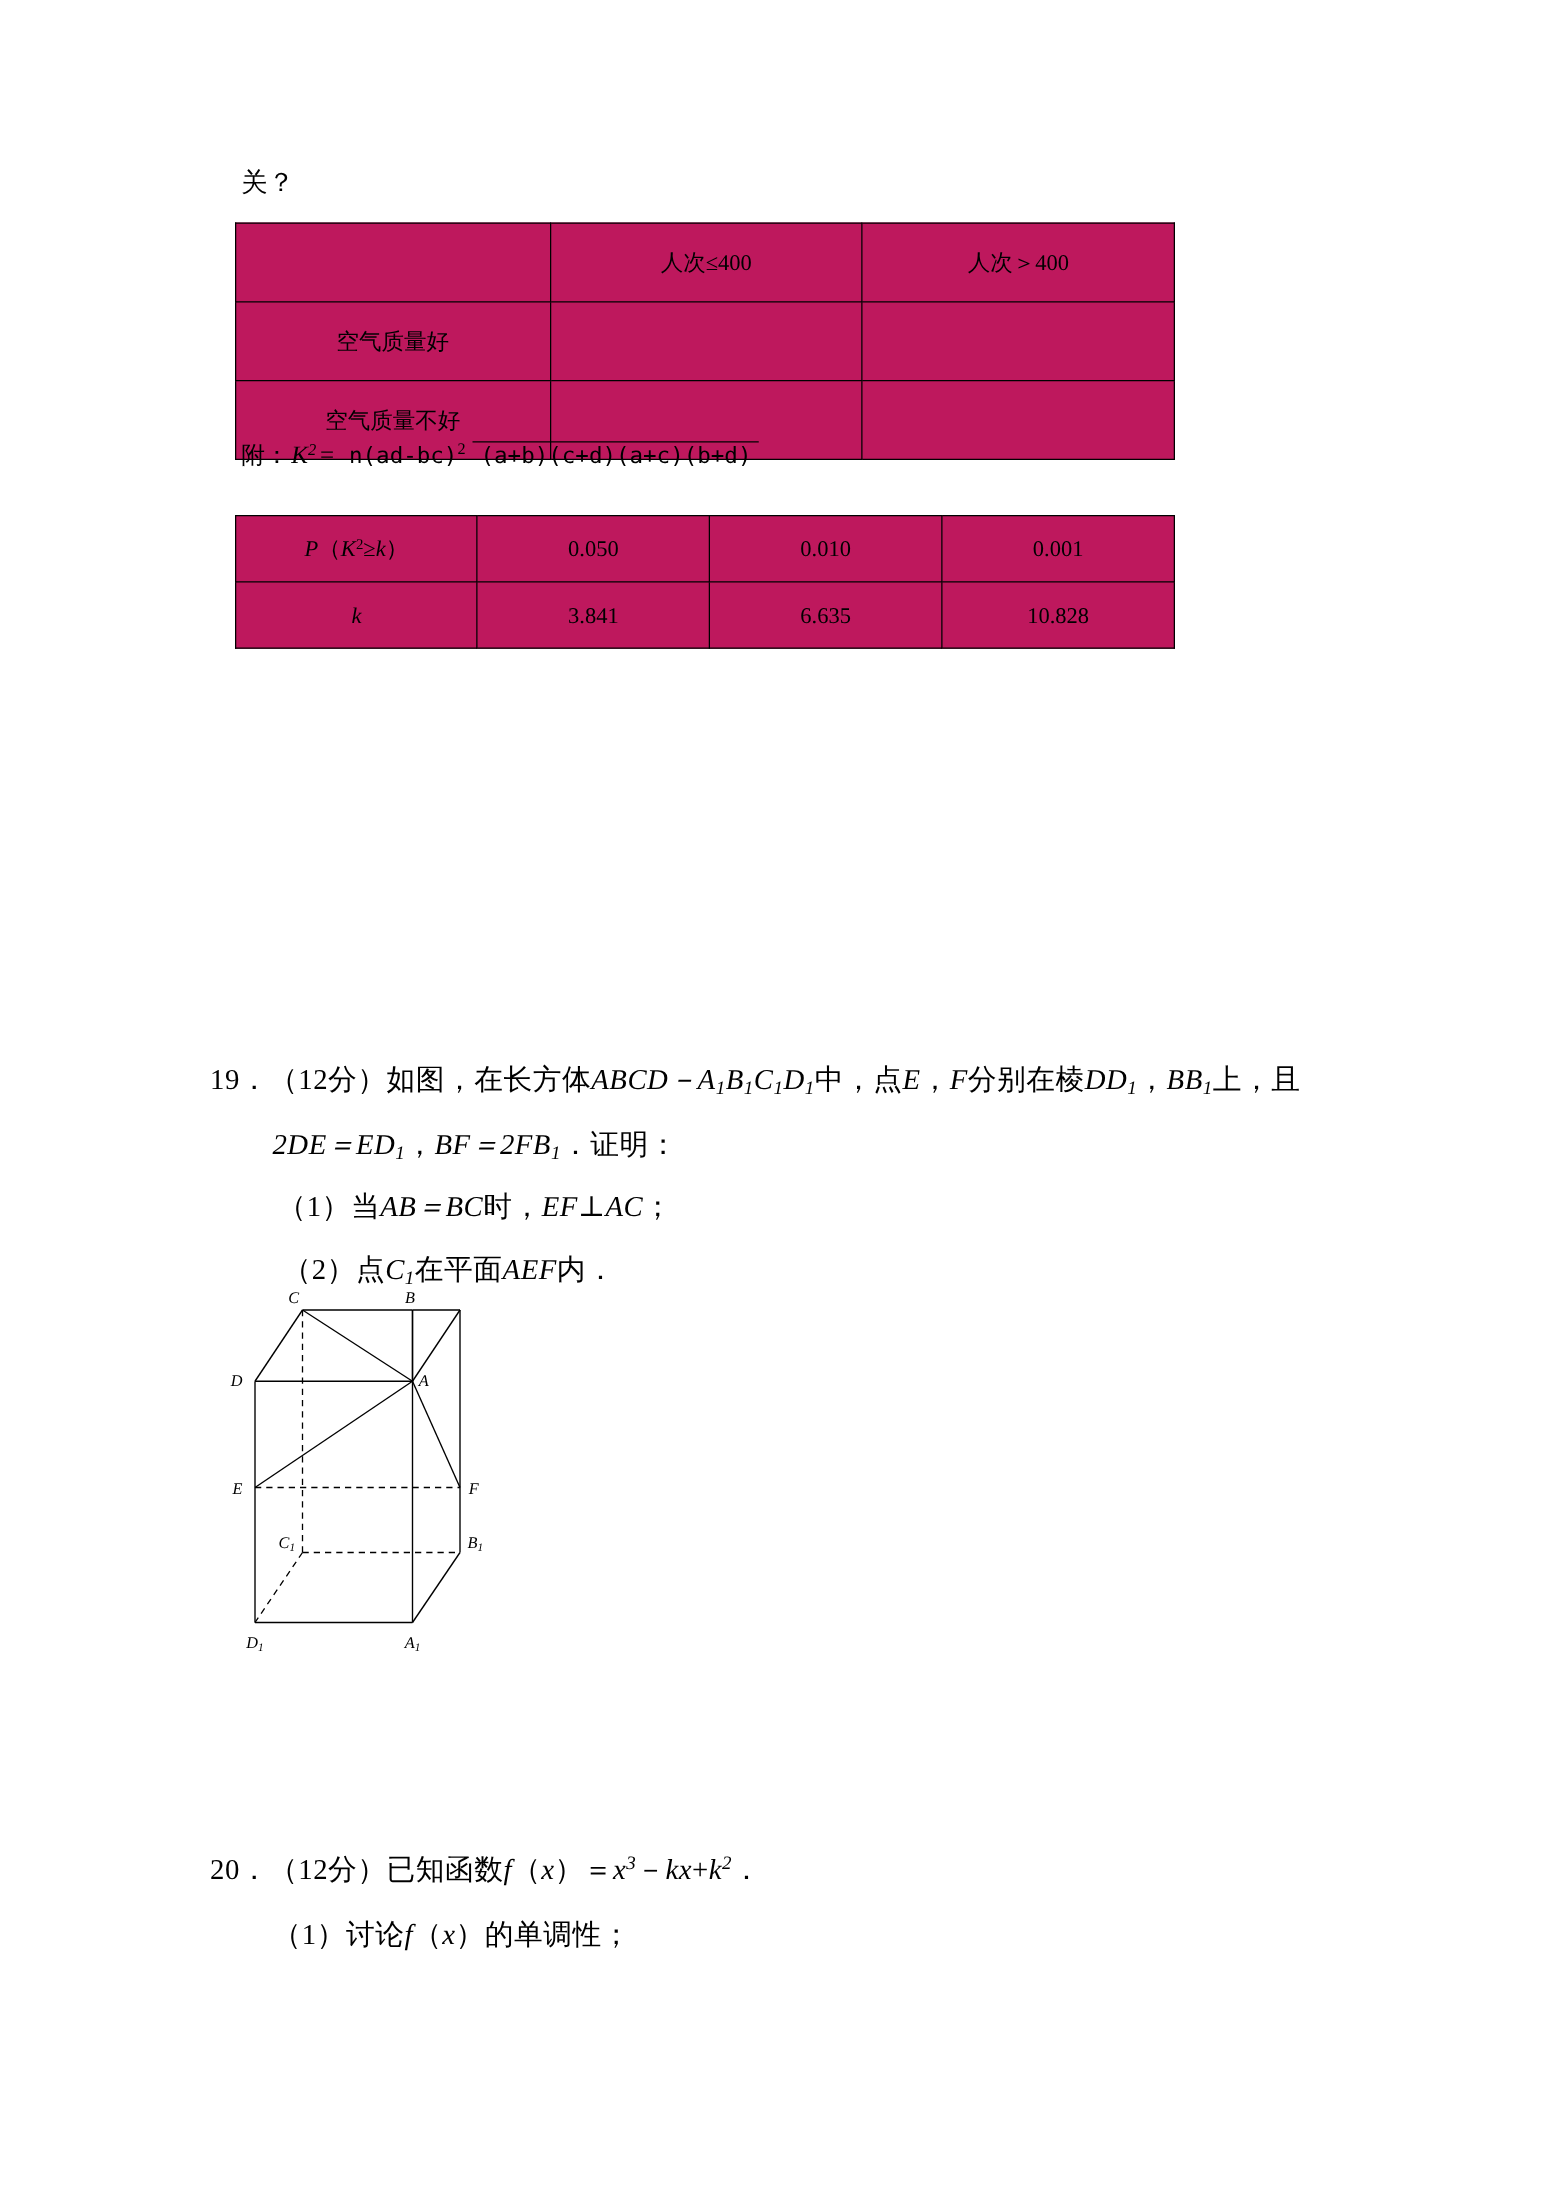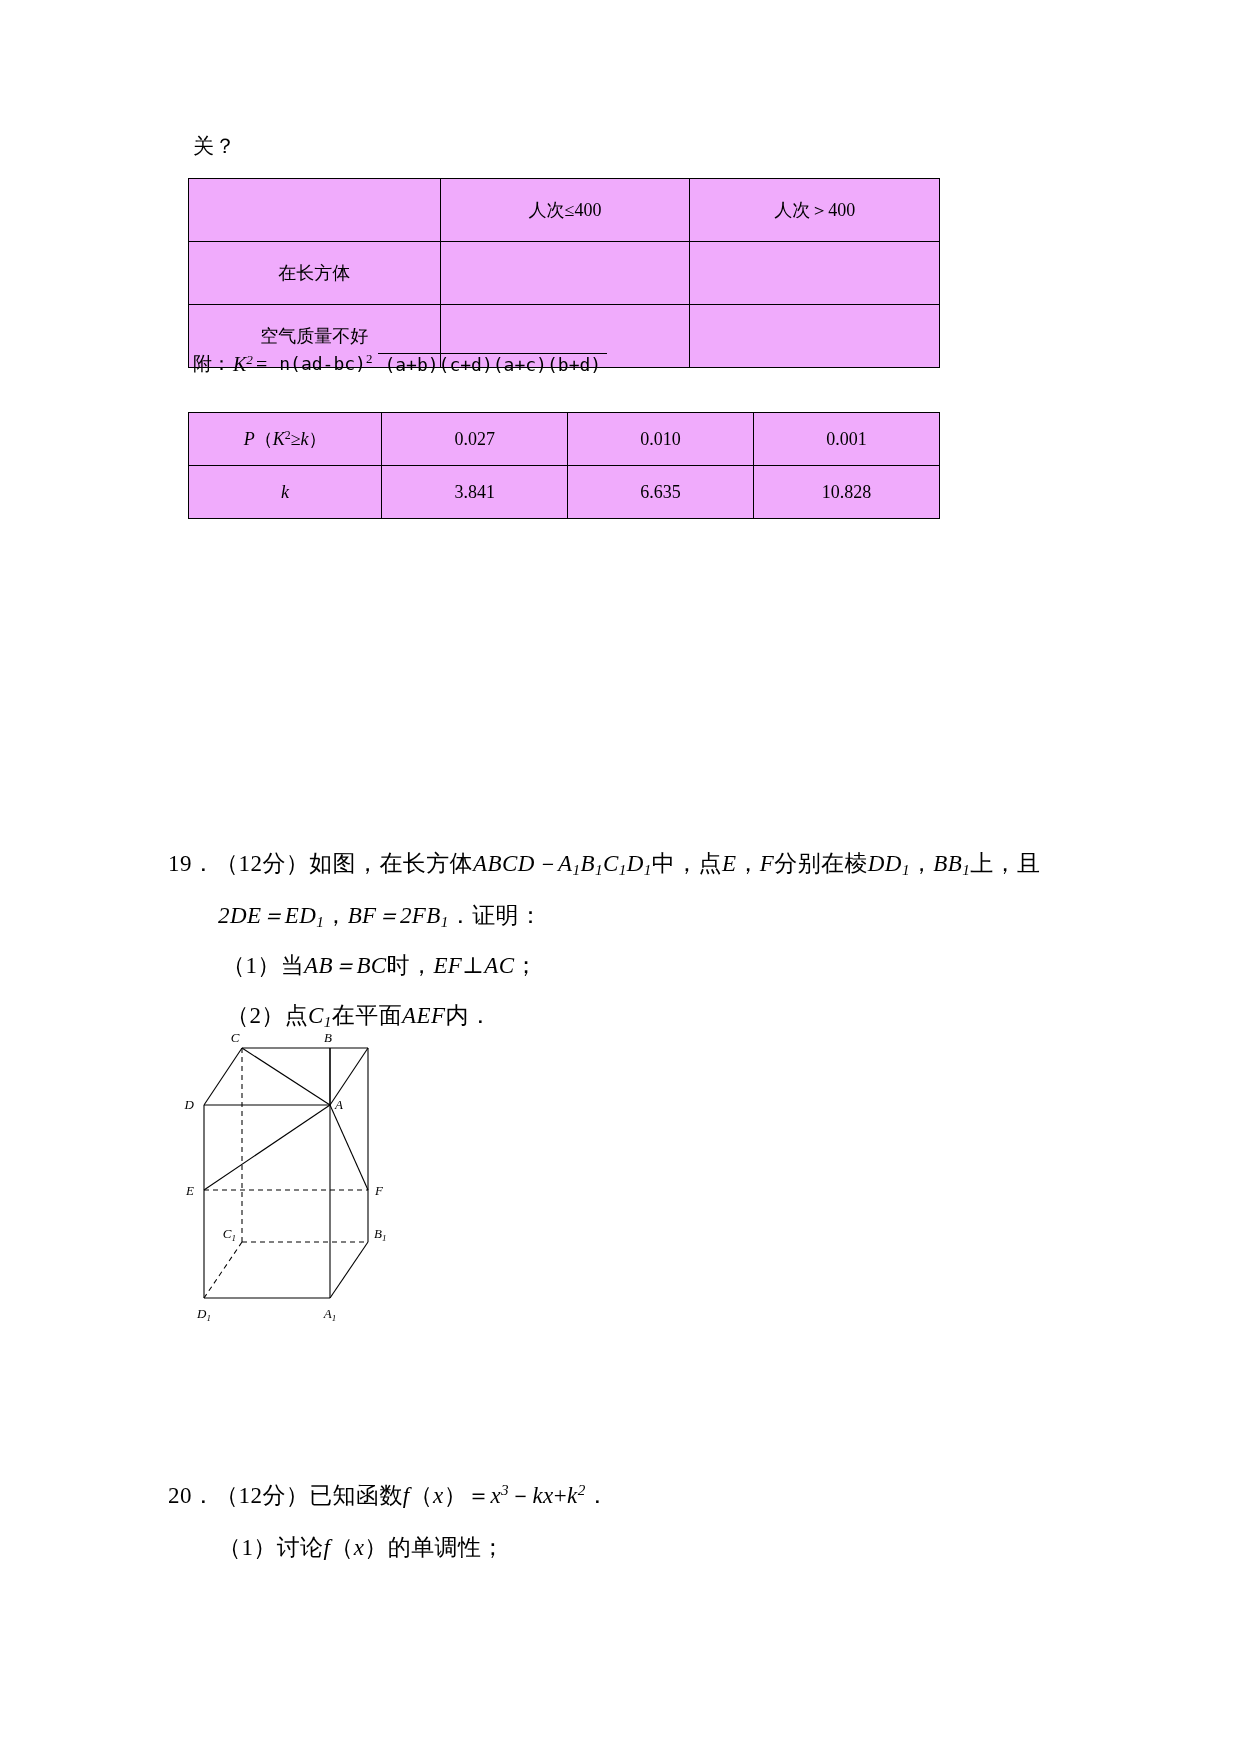--- a/index.html
+++ b/index.html
@@ -14,21 +14,21 @@
   .page{position:absolute;inset:0;}
 
   
   .line{position:absolute;white-space:nowrap;font-size:23px;letter-spacing:.4px;}
   .cn{font-family:"Liberation Serif","DejaVu Serif",serif;}
   .it{font-style:italic;}
   sub{font-size:.66em;vertical-align:-.28em;}
   sup{font-size:.66em;vertical-align:.5em;}
 
   
-  table.grid{position:absolute;border-collapse:collapse;background:#f0abfc;}
+  table.grid{position:absolute;border-collapse:collapse;background:#be185d;}
   table.grid td{
     border:1px solid #000;
     text-align:center;
     vertical-align:middle;
     font-size:18px;
     padding:0;
   }
 
   
   #tbl-contingency{left:188px;top:178px;width:752px;}
@@ -70,21 +70,21 @@
   <div class="line cn" style="left:193px;top:132px;font-size:21px;">关？</div>
 
   <table class="grid" id="tbl-contingency">
     <tbody>
         <tr>
       <td class="c0"></td>
       <td class="c1">人次≤400</td>
       <td class="c2">人次＞400</td>
     </tr>
     <tr>
-      <td class="c0">在长方体</td>
+      <td class="c0">空气质量好</td>
       <td class="c1"></td>
       <td class="c2"></td>
     </tr>
     <tr>
       <td class="c0">空气质量不好</td>
       <td class="c1"></td>
       <td class="c2"></td>
     </tr>
   </tbody>
     </table>
@@ -98,21 +98,21 @@
       <span class="den">(a+b)(c+d)(a+c)(b+d)</span>
     </span>
   </div>
 
   <table class="grid" id="tbl-critical">
     <tbody>
         <tr>
       <td class="k0">
         <span class="it">P</span><span>（</span><span class="it">K</span><sup>2</sup><span>≥</span><span class="it">k</span><span>）</span>
       </td>
-      <td class="kx">0.027</td>
+      <td class="kx">0.050</td>
       <td class="kx">0.010</td>
       <td class="kx">0.001</td>
     </tr>
     <tr>
       <td class="k0 it">k</td>
       <td class="kx">3.841</td>
       <td class="kx">6.635</td>
       <td class="kx">10.828</td>
     </tr>
   </tbody>

